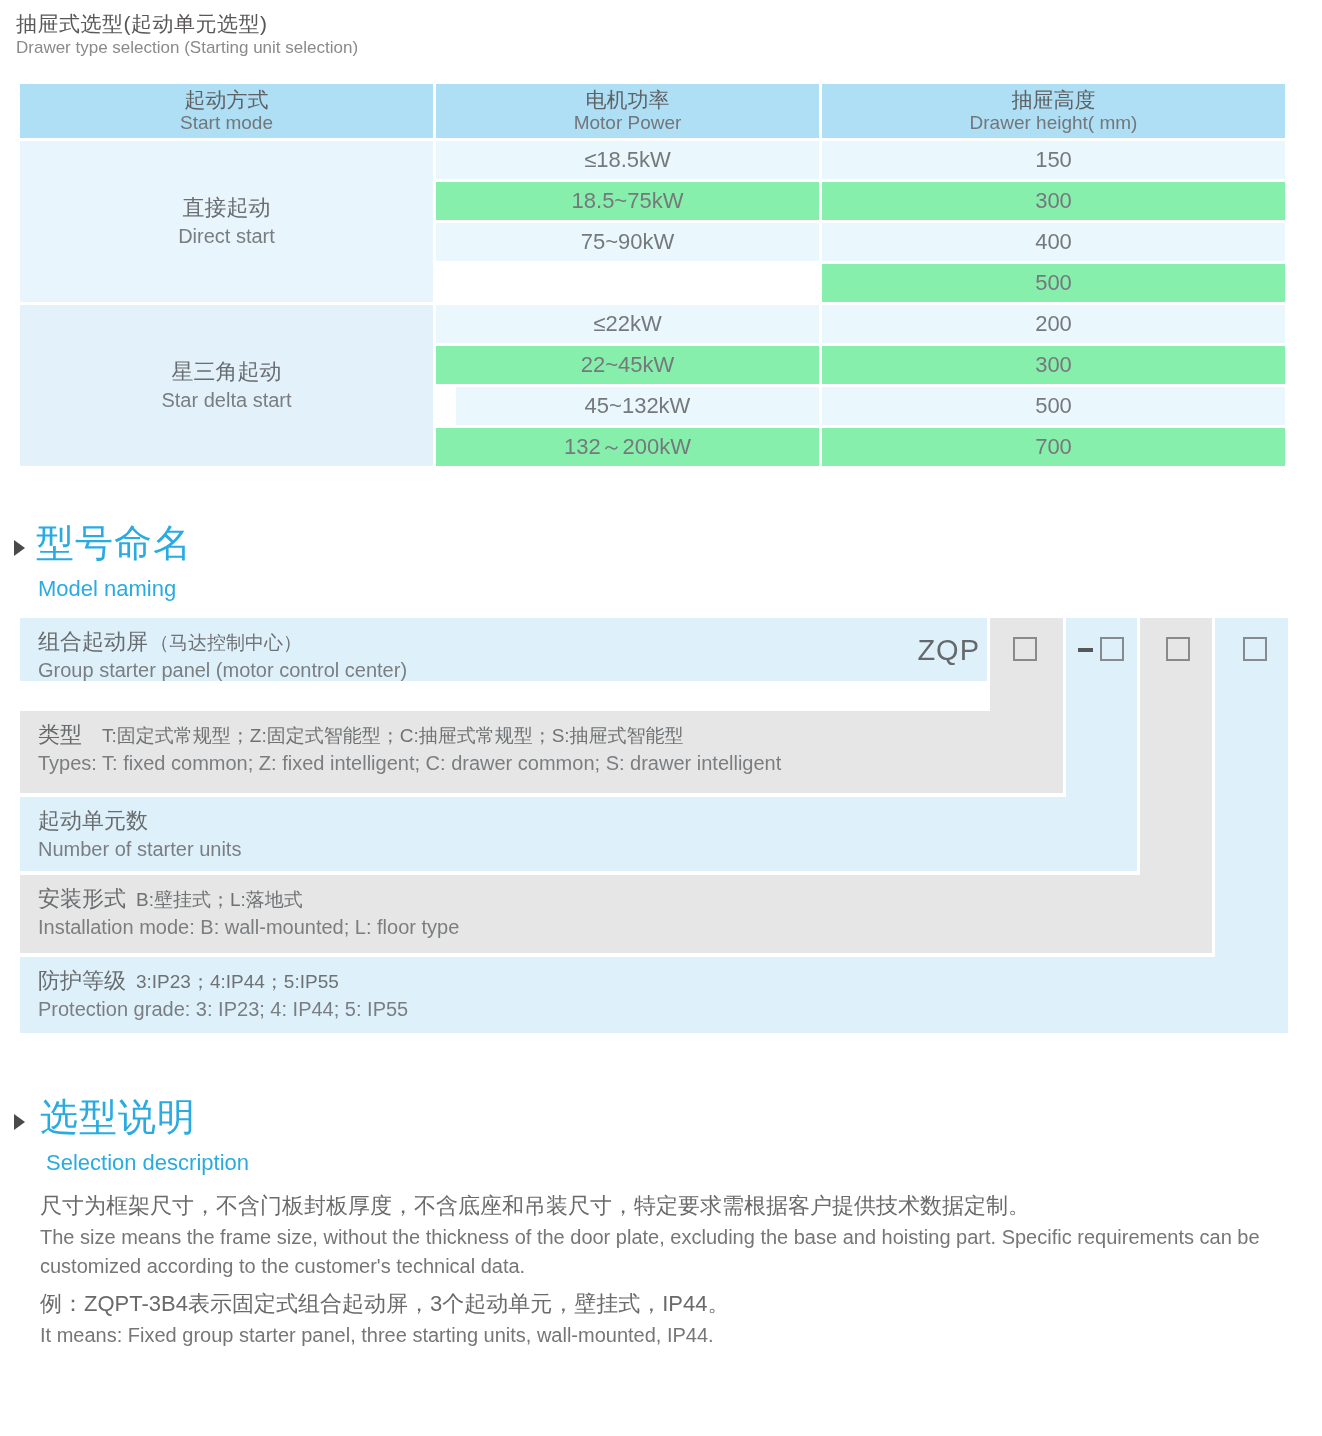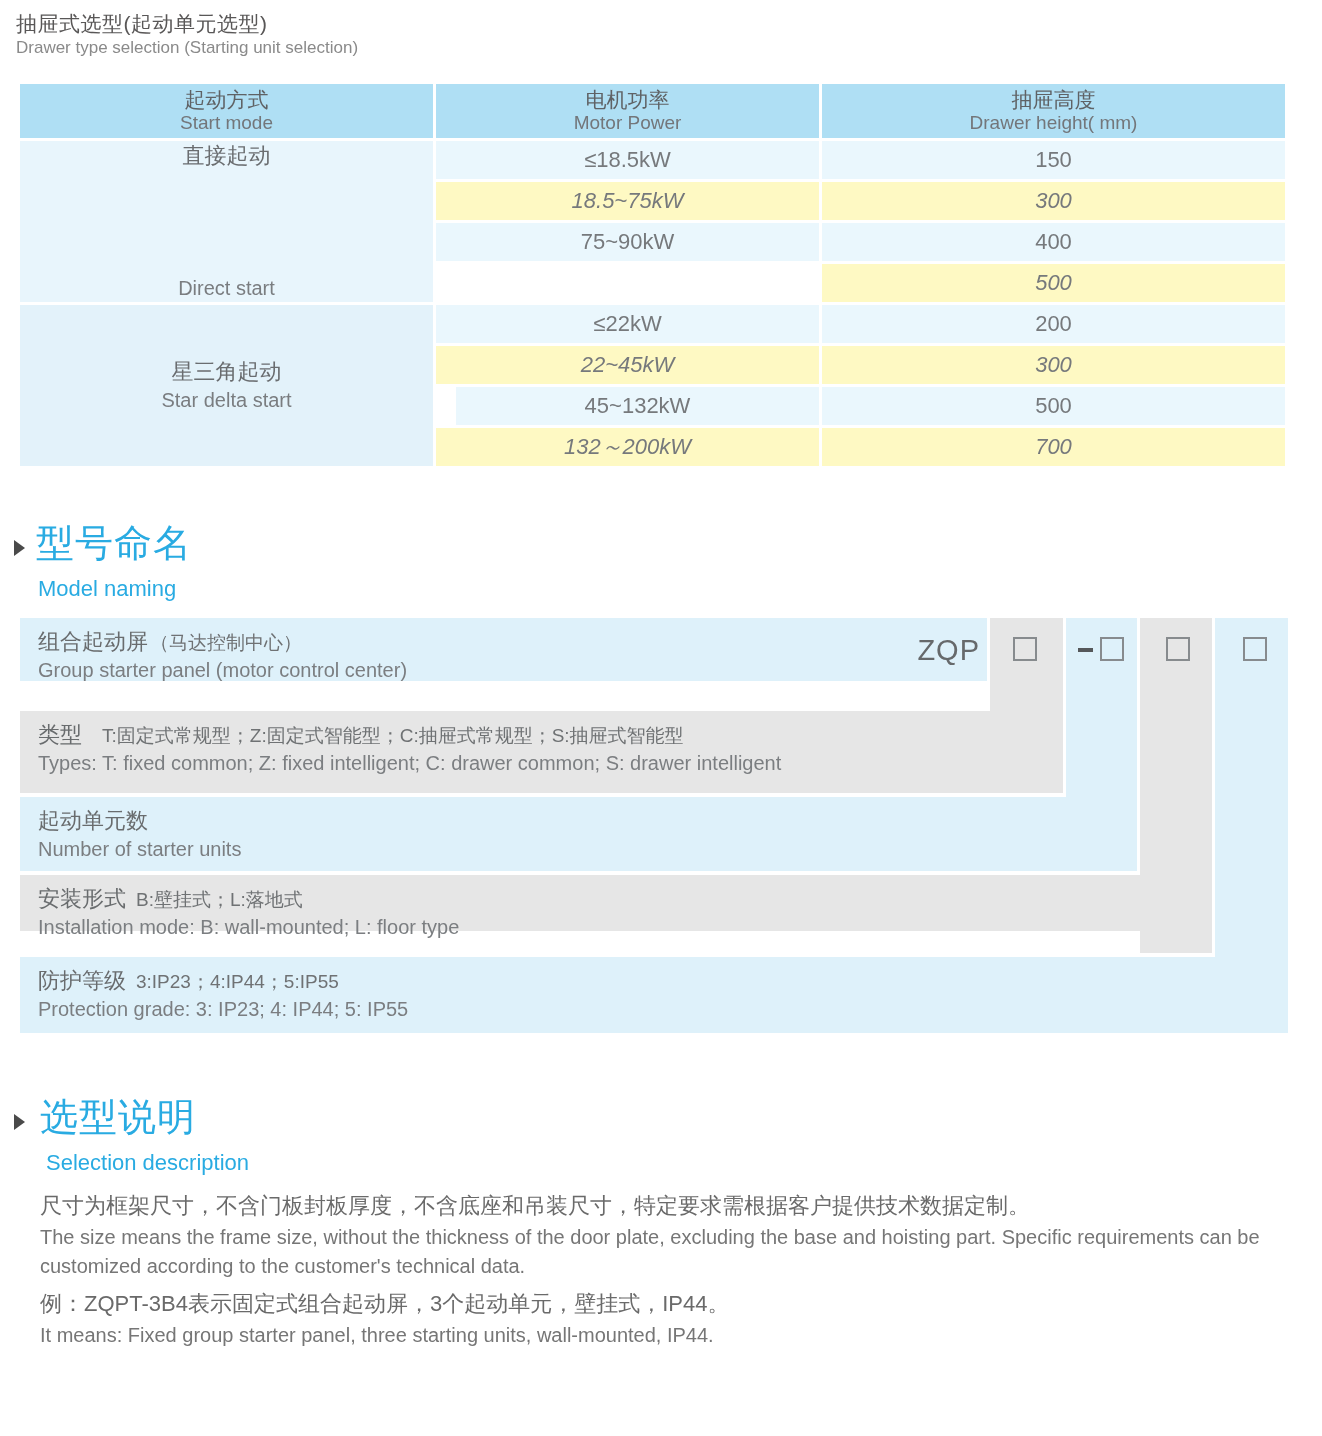--- a/index.html
+++ b/index.html
@@ -19,21 +19,21 @@
   .cell{display:flex;align-items:center;justify-content:center;text-align:center;}
   .th{background:#afdff4;flex-direction:column;line-height:1.15;}
   .th .zh{font-size:21px;color:#5f6265;}
   .th .en{font-size:19px;color:#73767a;}
   .mode-cell{flex-direction:column;line-height:1.35;}
   .mode-cell .zh{font-size:22px;color:#6a6d70;}
   .mode-cell .en{font-size:20px;color:#7a7d80;}
   .mode-a{background:#e8f5fc;}
   .mode-b{background:#e3f2fa;}
   .row-light{background:#eaf7fd;}
-  .row-dark{background:#fef9c3;font-style:italic;}
+  .row-dark{background:#86efac;}
   .val{font-size:22px;color:#76797c;}
   
   .tri{position:absolute;width:0;height:0;border-top:8px solid transparent;border-bottom:8px solid transparent;border-left:11px solid #4a4a4a;}
   .h-zh{position:absolute;font-size:38px;color:#29abe2;letter-spacing:1px;line-height:1.15;}
   .h-en{position:absolute;font-size:22px;color:#29abe2;}
   
   .band{position:absolute;box-sizing:border-box;padding:13px 0 0 18px;line-height:1.0;}
   .band-blue{background:#def1fa;}
   .band-gray{background:#e6e6e6;}
   .band .zh-line{font-size:22px;color:#696c6e;white-space:nowrap;}
@@ -64,21 +64,21 @@
     </div>
     <div class="cell th" style="grid-column:2;grid-row:1;">
       <span class="zh">电机功率</span>
       <span class="en">Motor Power</span>
     </div>
     <div class="cell th" style="grid-column:3;grid-row:1;">
       <span class="zh">抽屉高度</span>
       <span class="en">Drawer height( mm)</span>
     </div>
 
-    <div class="cell mode-cell mode-a" style="grid-column:1;grid-row:2/6;justify-content:space-between;">
+    <div class="cell mode-cell mode-a" style="grid-column:1;grid-row:2/6;">
       <span class="zh">直接起动</span>
       <span class="en">Direct start</span>
     </div>
     <div class="cell val row-light" style="grid-column:2;grid-row:2;">≤18.5kW</div>
     <div class="cell val row-light" style="grid-column:3;grid-row:2;">150</div>
     <div class="cell val row-dark" style="grid-column:2;grid-row:3;">18.5~75kW</div>
     <div class="cell val row-dark" style="grid-column:3;grid-row:3;">300</div>
     <div class="cell val row-light" style="grid-column:2;grid-row:4;">75~90kW</div>
     <div class="cell val row-light" style="grid-column:3;grid-row:4;">400</div>
     <div class="cell val row-dark" style="grid-column:3;grid-row:5;">500</div>
@@ -106,21 +106,21 @@
     <div class="en-line">Group starter panel (motor control center)</div>
   </div>
   <div class="band band-gray" style="left:20px;top:711px;width:1043px;height:82px;">
     <div class="zh-line"><span>类型</span><span class="zh-desc" style="margin-left:20px;">T:固定式常规型；Z:固定式智能型；C:抽屉式常规型；S:抽屉式智能型</span></div>
     <div class="en-line">Types: T: fixed common; Z: fixed intelligent; C: drawer common; S: drawer intelligent</div>
   </div>
   <div class="band band-blue" style="left:20px;top:797px;width:1117px;height:74px;">
     <div class="zh-line"><span>起动单元数</span></div>
     <div class="en-line">Number of starter units</div>
   </div>
-  <div class="band band-gray" style="left:20px;top:875px;width:1192px;height:56px;">
+  <div class="band band-gray" style="left:20px;top:875px;width:1192px;height:78px;">
     <div class="zh-line"><span>安装形式</span><span class="zh-desc">B:壁挂式；L:落地式</span></div>
     <div class="en-line">Installation mode: B: wall-mounted; L: floor type</div>
   </div>
   <div class="band band-blue" style="left:20px;top:957px;width:1268px;height:76px;">
     <div class="zh-line"><span>防护等级</span><span class="zh-desc">3:IP23；4:IP44；5:IP55</span></div>
     <div class="en-line">Protection grade: 3: IP23; 4: IP44; 5: IP55</div>
   </div>
 
   <div class="zqp">ZQP</div>
 

